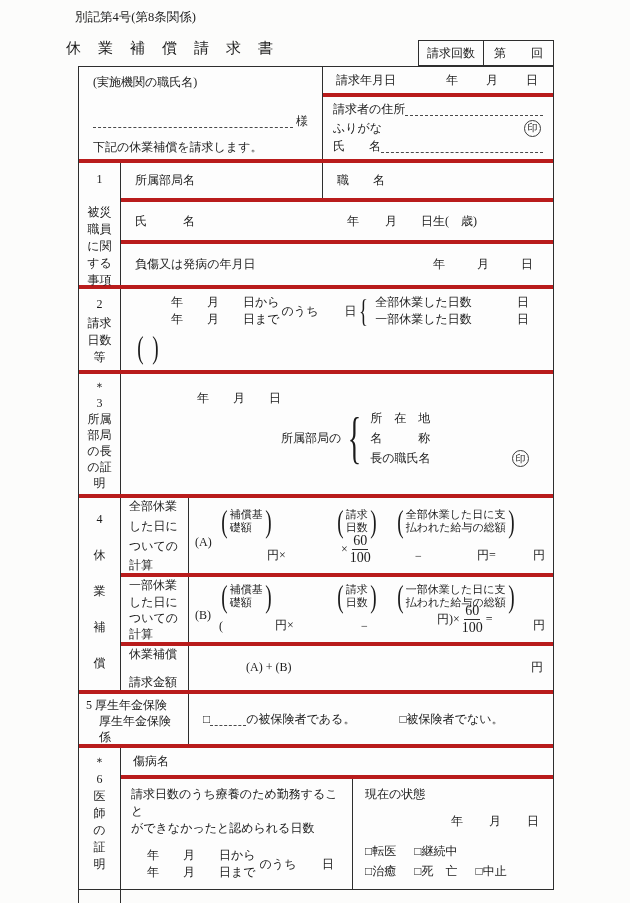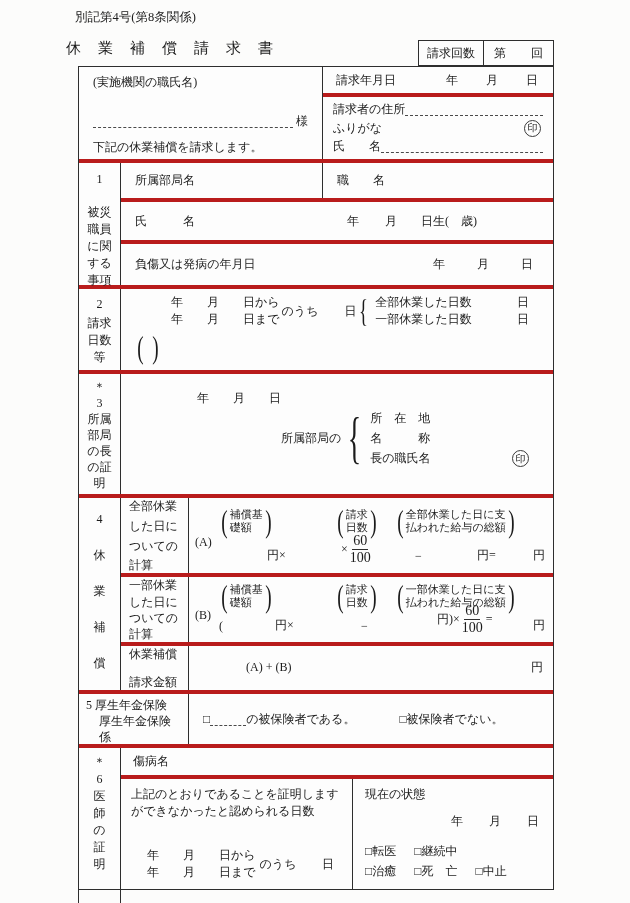--- a/index.html
+++ b/index.html
@@ -311,21 +311,21 @@
       <span>師</span>
       <span>の</span>
       <span>証</span>
       <span>明</span>
     </div>
     <div style="flex:1; display:flex; flex-direction:column;">
       <div class="bb" style="height:31px; display:flex; align-items:center; padding-left:12px;">傷病名</div>
       <div class="row" style="flex:1;">
         <div class="br" style="width:232px; display:flex; flex-direction:column; justify-content:space-between; padding:7px 8px 8px 10px; flex-shrink:0;">
           <div style="line-height:17px;">
-            <div>上記のとおりであることを証明します</div>
+            <div>請求日数のうち療養のため勤務すること</div>
             <div>ができなかったと認められる日数</div>
           </div>
           <div style="display:flex; align-items:center;">
             <div style="line-height:17px; margin-left:16px;">
               <div>年　　月　　日から</div>
               <div>年　　月　　日まで</div>
             </div>
             <span style="margin-left:4px;">のうち</span>
             <span style="margin-left:auto; margin-right:10px;">日</span>
           </div>

